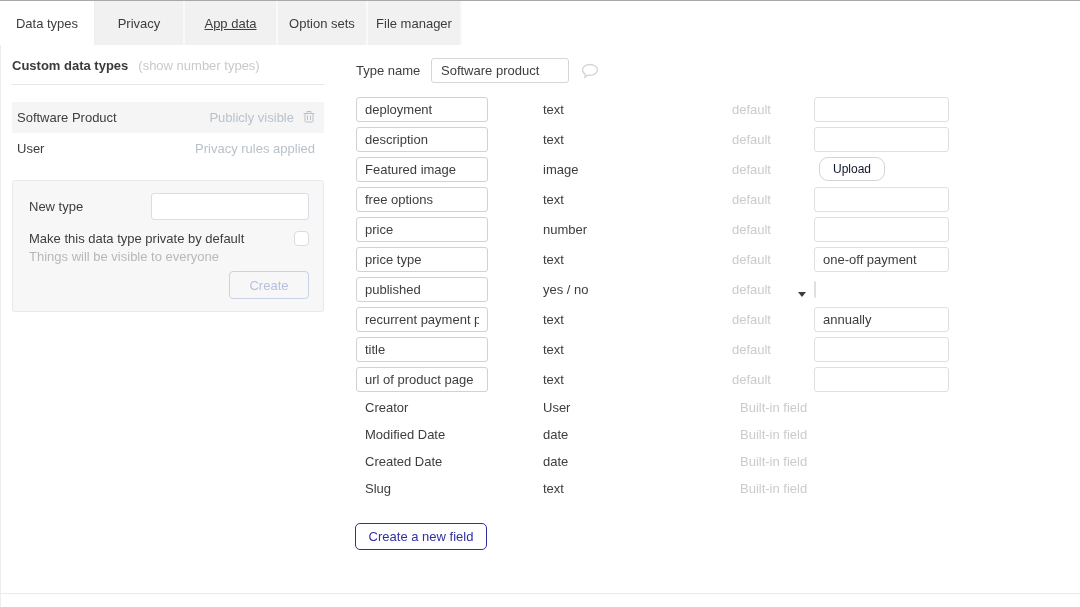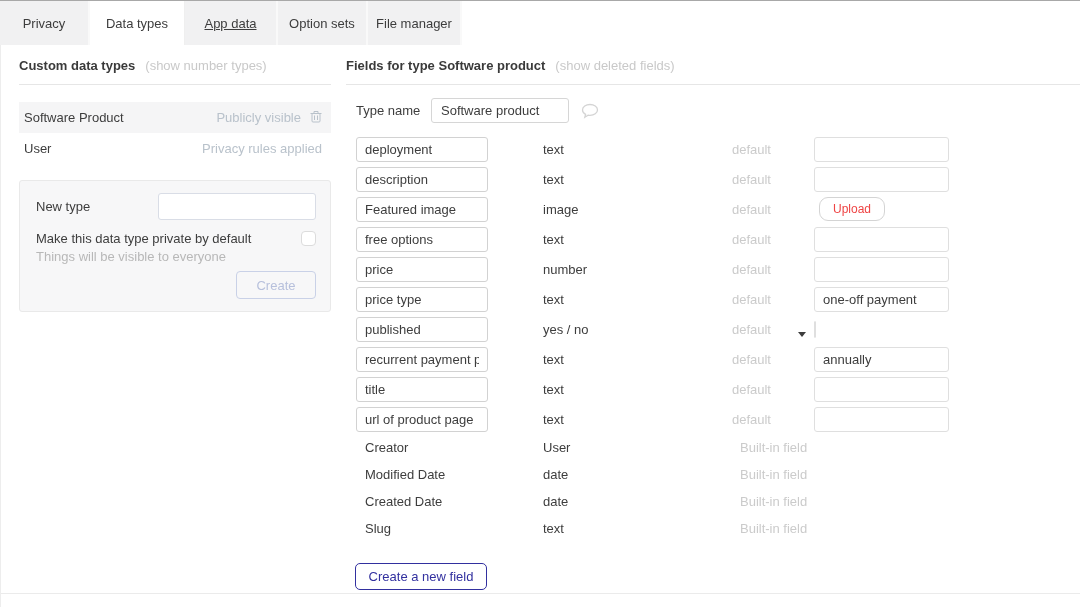--- a/index.html
+++ b/index.html
@@ -15,21 +15,21 @@
     display:flex; align-items:center; justify-content:center;
     background:#f1f1f2; border-right:2px solid #f9f9f9; cursor:pointer;
   }
   .tab.active { background:#ffffff; border-right:1px solid #efefef; }
   
   .content { position:absolute; top:45px; left:0; right:0; bottom:0; border-left:1px solid #ededed; background:#fff; }
   .panel-header { display:flex; align-items:baseline; gap:10px; padding:13px 0 11px 0; border-bottom:1px solid #e6e6e6; }
   .panel-title { font-weight:bold; color:#3a3a3a; }
   .deleted-link { color:#c9c9c9; cursor:pointer; }
   
-  .left-panel { position:absolute; left:18px; top:0; width:312px; }
+  .left-panel { position:absolute; left:11px; top:0; width:312px; }
   .type-row { height:31px; display:flex; align-items:center; padding:0 9px 0 5px; cursor:pointer; }
   .type-row.selected { background:#f5f5f6; }
   .type-row:first-of-type { margin-top:17px; }
   .type-status { margin-left:auto; color:#b9c2cb; display:flex; align-items:flex-start; gap:9px; }
   .trash { display:inline-flex; cursor:pointer; }
   .new-type-card {
     margin-top:16px; background:#f7f7f8; border:1px solid #e9e9e9; border-radius:3px;
     padding:12px 14px 12px 16px; width:312px;
   }
   .nt-row1 { display:flex; align-items:center; }
@@ -49,38 +49,38 @@
   .bubble { margin-left:12px; display:inline-flex; cursor:pointer; }
   .fields { margin-top:11px; padding-left:10px; }
   .f-row { display:grid; grid-template-columns:132px 178px 41px 146px; align-items:center; height:30px;gap:32px; }
   .f-row.builtin { height:27px; }
   .name-input { width:132px; height:25px; border:1px solid #d2d2d2; border-radius:3px; padding:0 8px; font:inherit; color:#3d3d3d; }
   .f-type { padding-left:23px; }
   .f-deflabel { text-align:right; color:#cbcbcb; }
   .def-input { margin-left:11px; width:135px; height:25px; border:1px solid #dfdfdf; border-radius:3px; padding:0 8px; font:inherit; color:#3d3d3d; }
   .def-select { position:relative; margin-left:11px; width:135px; height:25px; border:1px solid #dfdfdf; border-radius:3px; background:#fff; cursor:pointer; }
   .caret { position:absolute; right:9px; top:10px; width:0; height:0; border-left:4px solid transparent; border-right:4px solid transparent; border-top:5px solid #3d3d3d; }
-  .upload-btn { margin-left:16px; height:24px; padding:0 13px; border:1px solid #d4d4d4; border-radius:9px; background:#fff; font-family:inherit; font-size:12px; color:#ef4444; cursor:pointer; }
+  .upload-btn { margin-left:16px; height:24px; padding:0 13px; border:1px solid #d4d4d4; border-radius:9px; background:#fff; font-family:inherit; font-size:12px; color:#0f172a; cursor:pointer; }
   .bi-name { padding-left:9px; }
   .bi-note { grid-column:3 / 5; margin-left:10px; color:#cbcbcb; }
   .create-field-btn {
     display:block; margin:21px 0 0 9px; width:132px; height:27px;
     border:1px solid #32309f; border-radius:5px; background:#fff; color:#32309f; font:inherit; cursor:pointer;
   }
   .bottom-line { position:absolute; left:0; right:0; top:548px; border-top:1px solid #ebebeb; height:0; }
 </style>
 </head>
 <body>
 
 <div class="tabbar">
+    <div class="tab active" style="width: 95px;">
+      <span>Data types</span>
+    </div>
     <div class="tab" style="width: 90px;">
       <span>Privacy</span>
-    </div>
-    <div class="tab active" style="width: 95px;">
-      <span>Data types</span>
     </div>
     <div class="tab" style="width: 93px; text-decoration: underline;">
       <span>App data</span>
     </div>
     <div class="tab" style="width: 90px;">
       <span>Option sets</span>
     </div>
     <div class="tab" style="width: 94px;">
       <span>File manager</span>
     </div>
@@ -126,24 +126,20 @@
       <div class="nt-check-row">
         <span>Make this data type private by default</span>
         <span class="checkbox"></span>
       </div>
       <div class="nt-hint">Things will be visible to everyone</div>
       <button class="create-btn">Create</button>
     </div>
   </div>
 
   <div class="right-panel">
-    <div class="panel-header">
-      <span class="panel-title">Fields for type Software product</span>
-      <span class="deleted-link">(show deleted fields)</span>
-    </div>
 
     <div class="type-name-row">
       <span class="tn-label">Type name</span>
       <input class="tn-input" value="Software product" style="">
       <span class="bubble">
         <svg width="18" height="16" viewBox="0 0 18 16" fill="none" stroke="#d4d4d4" stroke-width="1.3">
           <path d="M9 1.5 C4.9 1.5 1.5 3.9 1.5 6.9 C1.5 8.7 2.7 10.3 4.6 11.3 L3.8 14.2 L7.1 12.1 C7.7 12.2 8.3 12.3 9 12.3 C13.1 12.3 16.5 9.9 16.5 6.9 C16.5 3.9 13.1 1.5 9 1.5 Z"></path>
         </svg>
       </span>
     </div>

